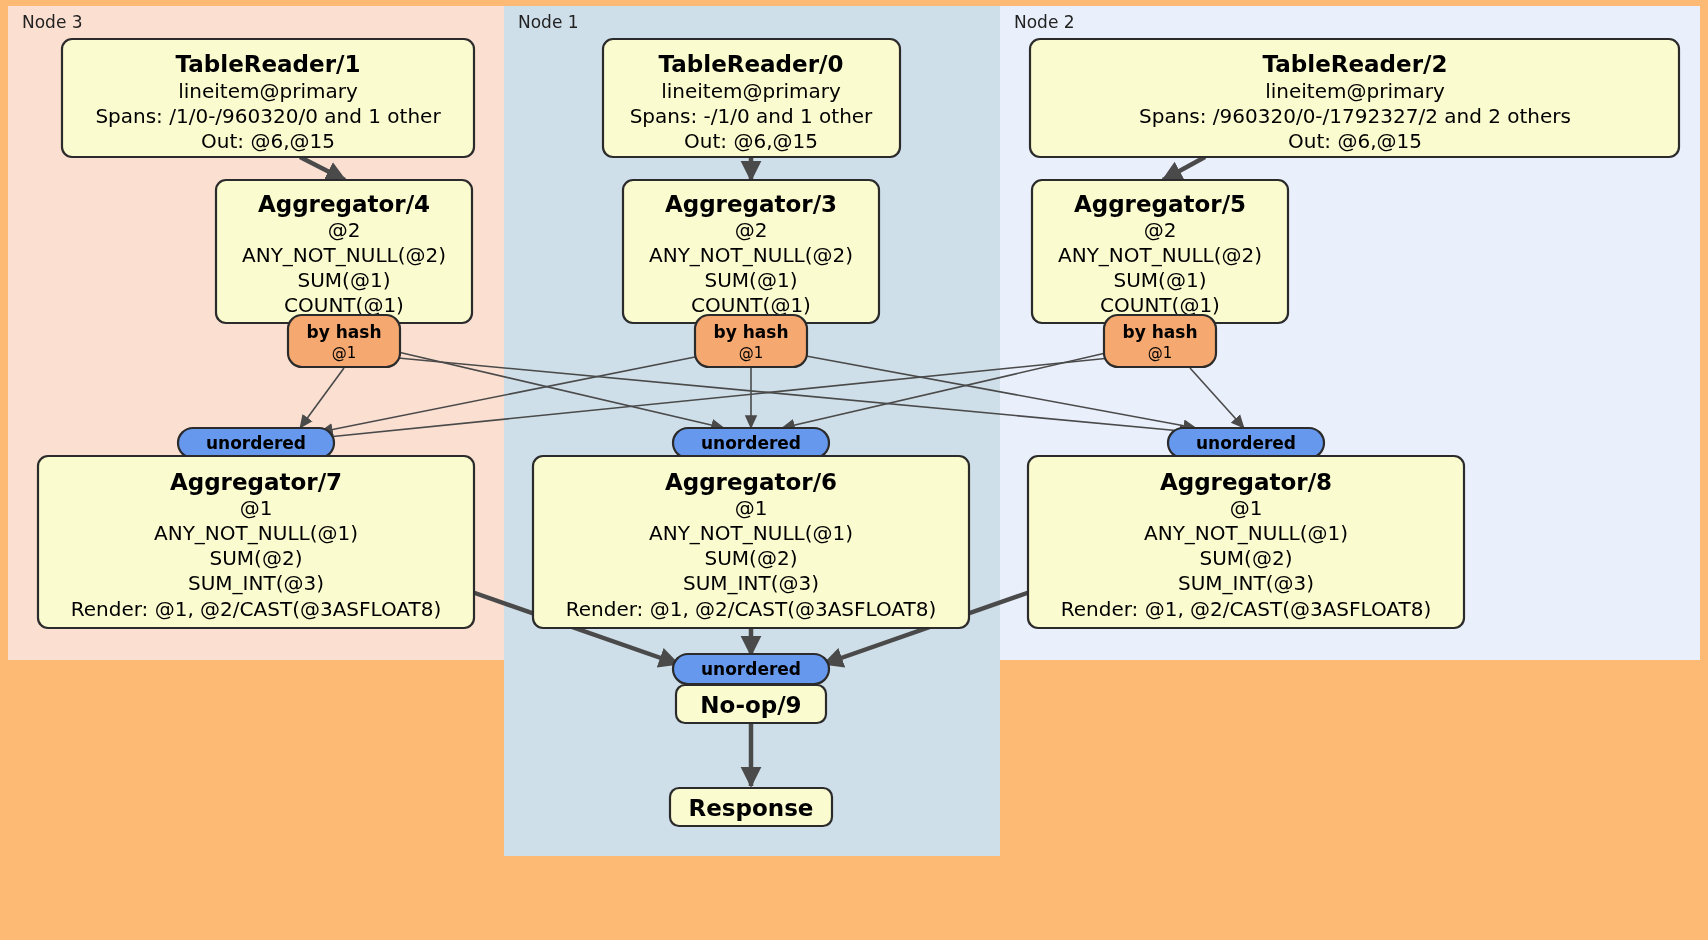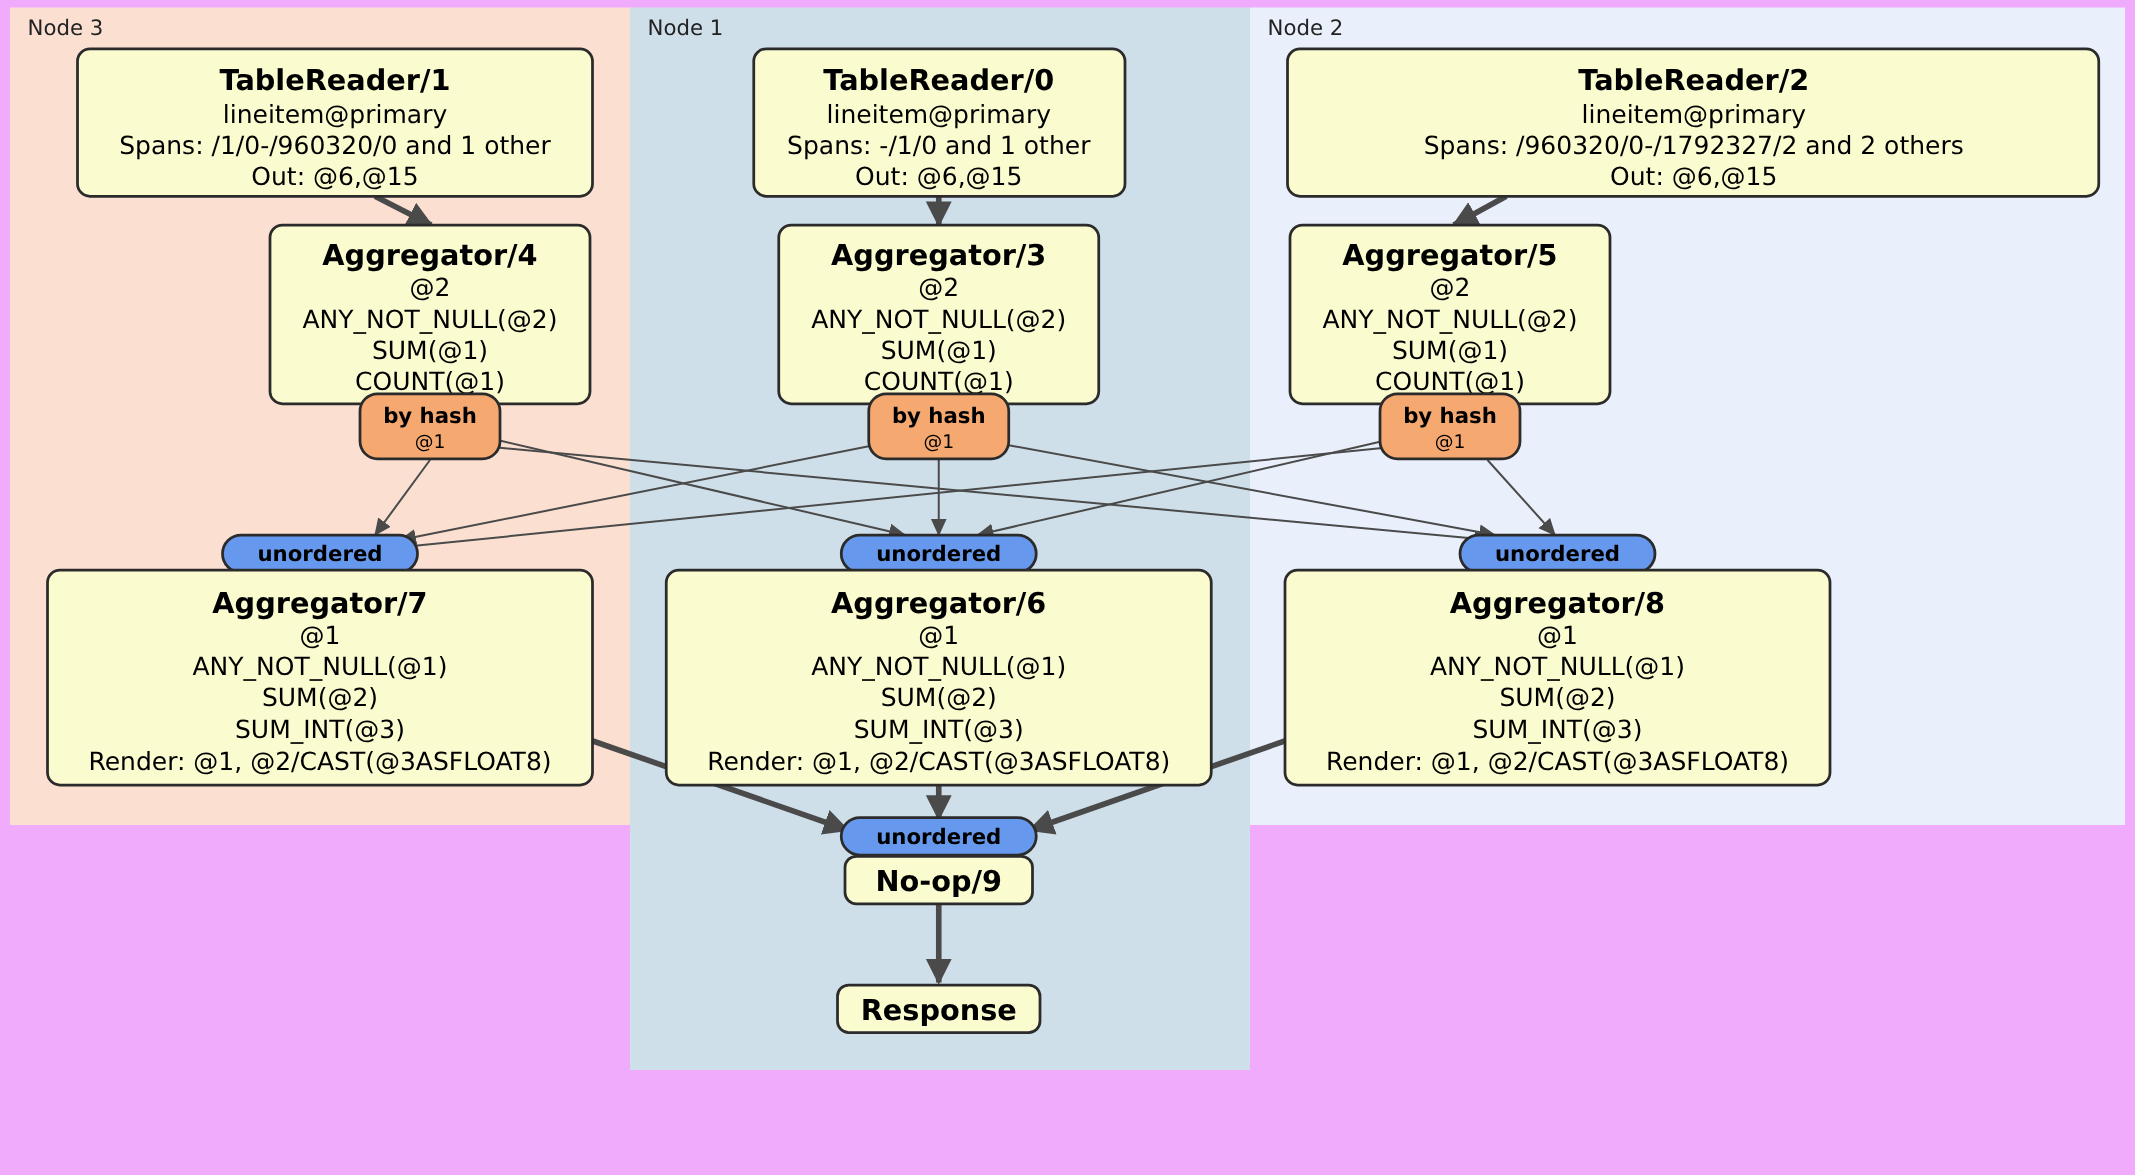--- a/index.html
+++ b/index.html
@@ -1,17 +1,17 @@
 <!DOCTYPE html>
 <html><head>
 <meta charset="utf-8">
 <style>
   html,body{margin:0;padding:0;background:#ffffff;}
   body{width:1708px;height:940px;font-family:"DejaVu Sans","Liberation Sans",sans-serif;}
-  #stage{position:relative;width:1708px;height:940px;overflow:hidden;background:#f0abfc;}
+  #stage{position:relative;width:1708px;height:940px;overflow:hidden;background:#fdba74;}
   svg{display:block;}
   .nodebox-label{font-size:17px;fill:#222;font-family:"DejaVu Sans","Liberation Sans",sans-serif;}
   .proc-title{font-size:23px;font-weight:bold;fill:#000;font-family:"DejaVu Sans","Liberation Sans",sans-serif;}
   .proc-line{font-size:20px;fill:#000;font-family:"DejaVu Sans","Liberation Sans",sans-serif;}
   .pill-title{font-size:17px;font-weight:bold;fill:#000;font-family:"DejaVu Sans","Liberation Sans",sans-serif;}
   .pill-sub{font-size:15px;fill:#000;font-family:"DejaVu Sans","Liberation Sans",sans-serif;}
   .sync-title{font-size:17px;font-weight:bold;fill:#000;font-family:"DejaVu Sans","Liberation Sans",sans-serif;}
   .box-shape{stroke:#2b2b2b;stroke-width:2.2;}
   .thin-edge{stroke:#4a4a4a;stroke-width:1.6;fill:none;}
   .thick-edge{stroke:#4a4a4a;stroke-width:4.5;fill:none;}

